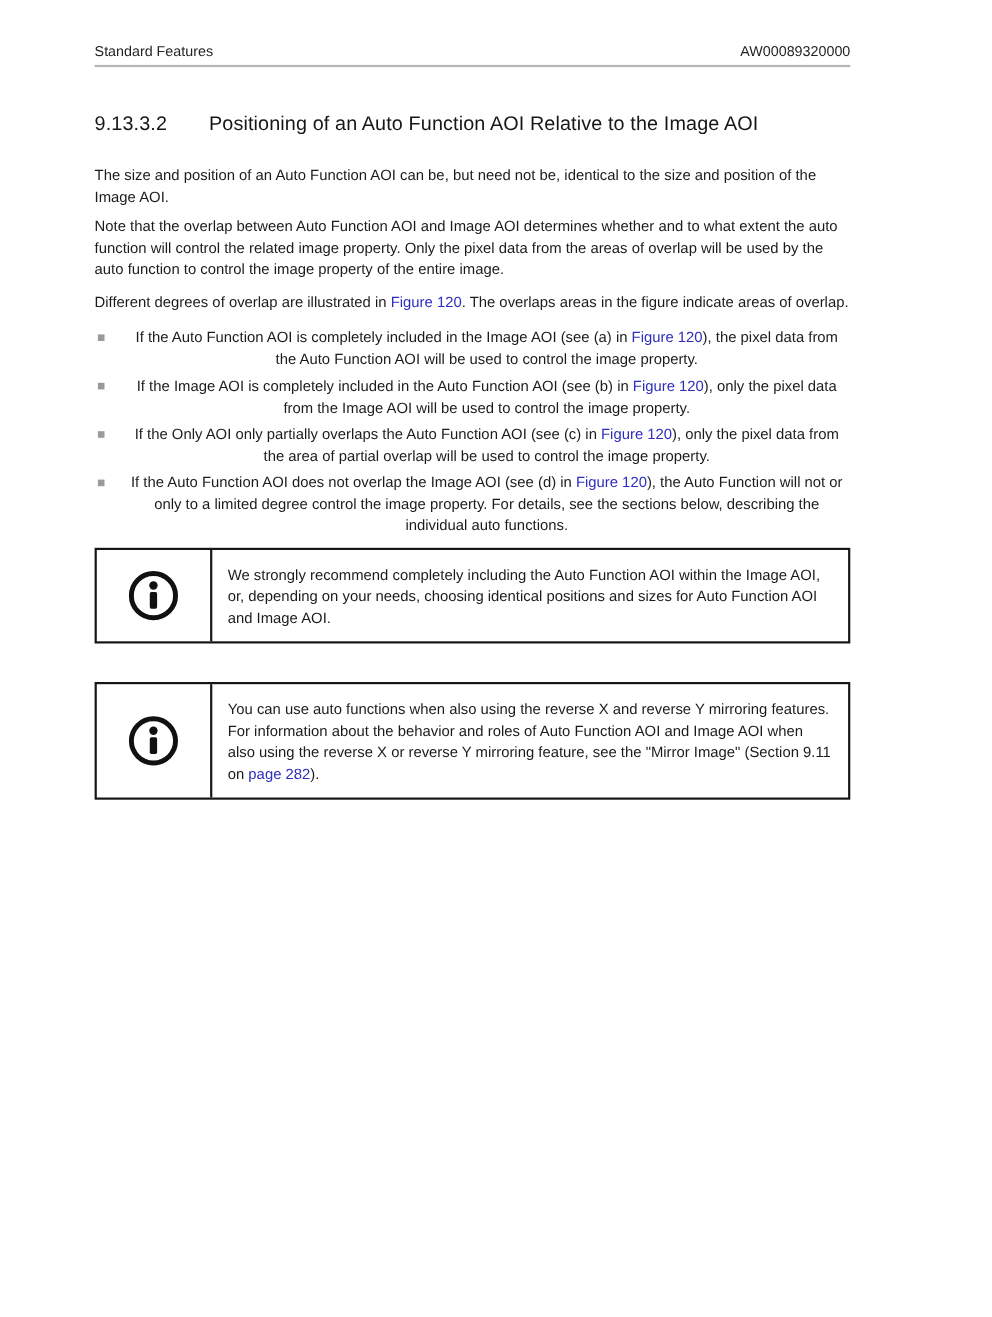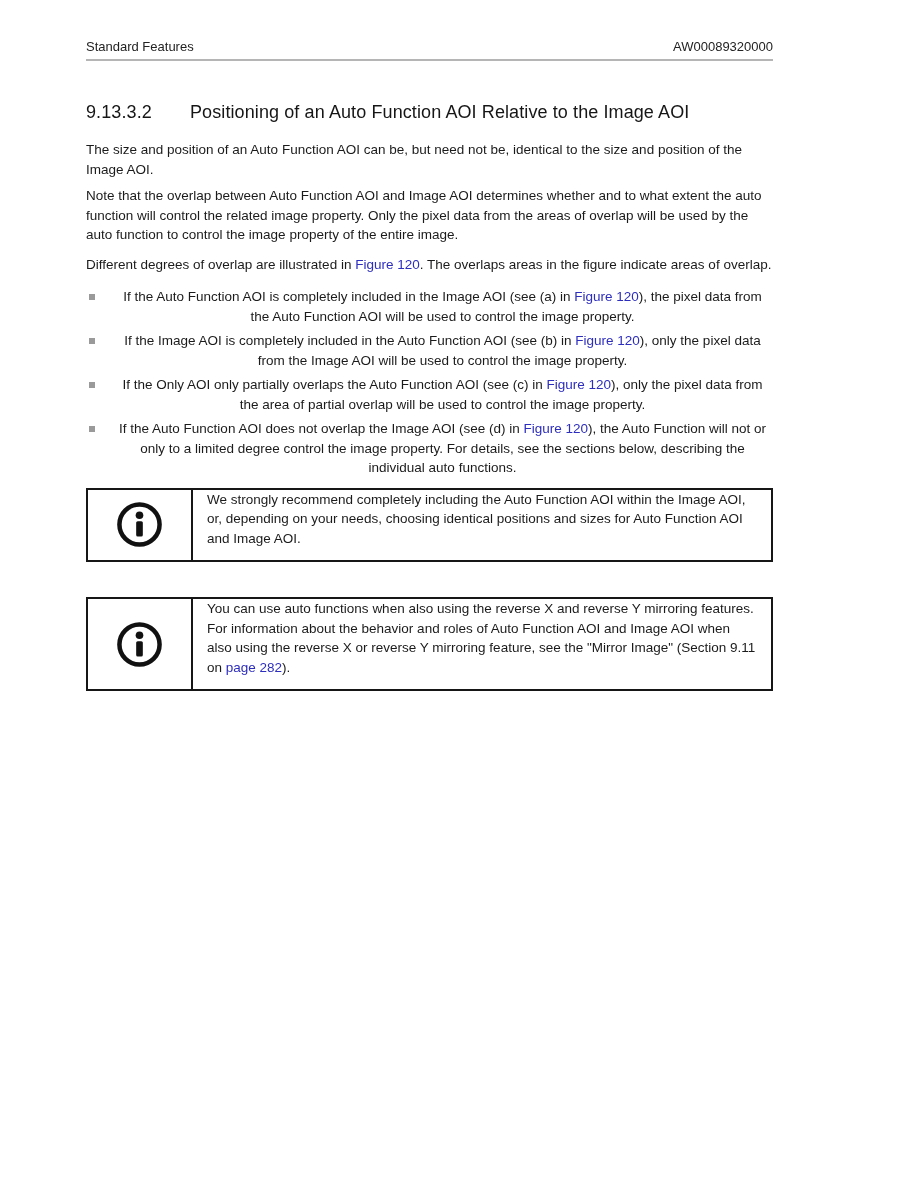--- a/index.html
+++ b/index.html
@@ -18,33 +18,33 @@
   .doc-header{position:absolute;left:86px;width:687px;top:39px;display:flex;justify-content:space-between;font-size:13px;line-height:15px;color:#232323;}
   .header-rule{position:absolute;left:86px;width:687px;top:59px;height:2px;background:var(--rule);}
 
   
   .content{position:absolute;left:86px;top:101px;width:687px;}
 
   .section-heading{display:flex;font-size:18px;line-height:23px;font-weight:400;color:#161616;letter-spacing:0.1px;}
   .section-heading .num{width:104px;flex:0 0 104px;}
 
   p.body{font-size:13.5px;line-height:19.5px;margin-top:7px;color:var(--text);}
-  p.body.first{margin-top:16px;}
+  p.body.first{margin-top:26px;}
   p.body.gap{margin-top:10px;}
 
   .inline-link{color:var(--link);text-decoration:none;cursor:pointer;}
 
   ul.bullets{list-style:none;margin-top:13px;text-align:center;}
   ul.bullets li{position:relative;padding-left:26px;margin-bottom:5px;font-size:13.5px;line-height:19.5px;}
   ul.bullets li .marker{position:absolute;left:3px;top:7px;width:6px;height:6px;background:var(--bullet);}
 
   .note-box{display:flex;border:2px solid var(--box-border);margin-top:10px;align-items:stretch;}
   .note-box.second{margin-top:35px;}
   .note-icon-cell{flex:0 0 105px;display:flex;align-items:center;justify-content:center;border-right:2px solid var(--box-border);}
-  .note-text{flex:1;padding:0 14px 12px 14px;font-size:13.5px;line-height:19.5px;}
+  .note-text{flex:1;padding:13px 14px 12px 14px;font-size:13.5px;line-height:19.5px;}
   .info-glyph{display:block;}
 
   
   .footer-rule{position:absolute;left:86px;width:687px;top:1121px;height:2px;background:var(--rule);}
   .doc-footer{position:absolute;left:86px;width:687px;top:1139px;display:flex;justify-content:flex-start;font-size:13px;line-height:15px;color:#232323;flex-direction:column;}
 </style>
 </head>
 <body>
 
 <div class="page">

